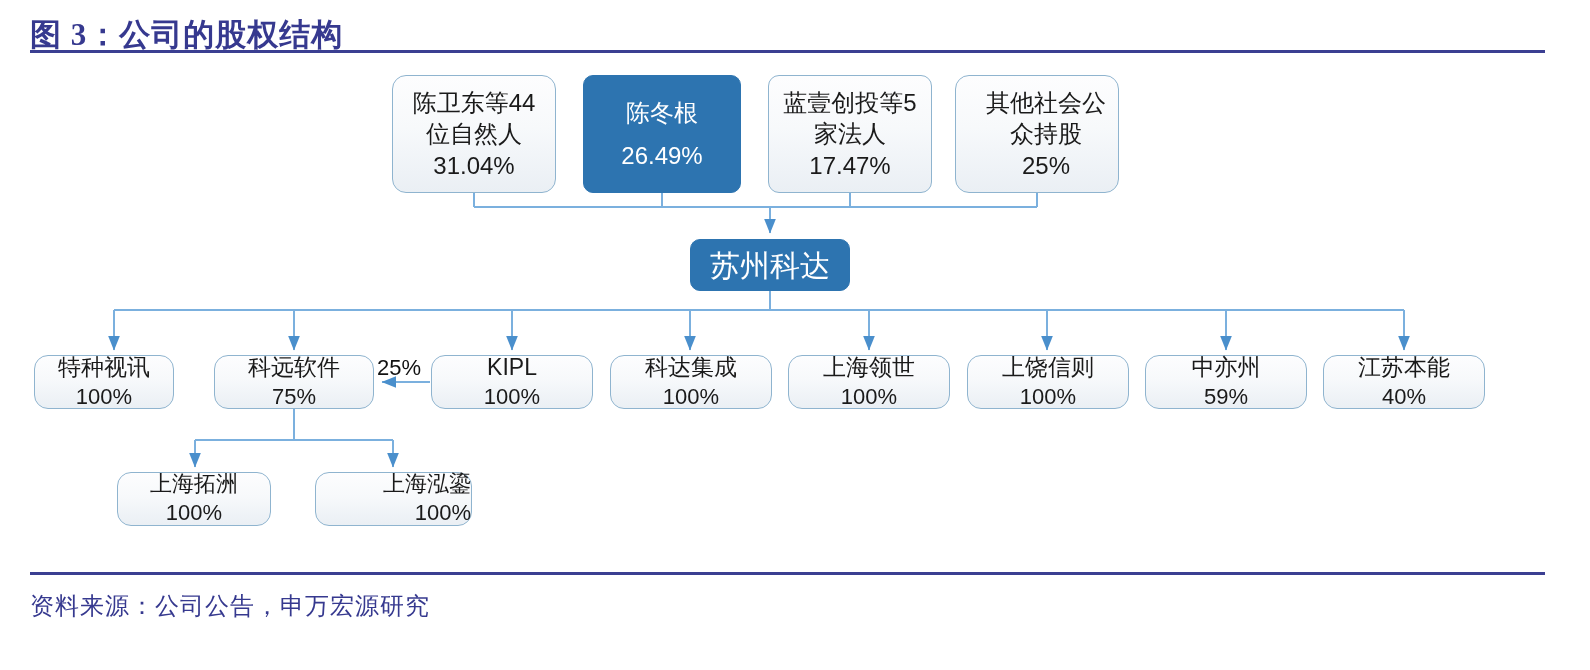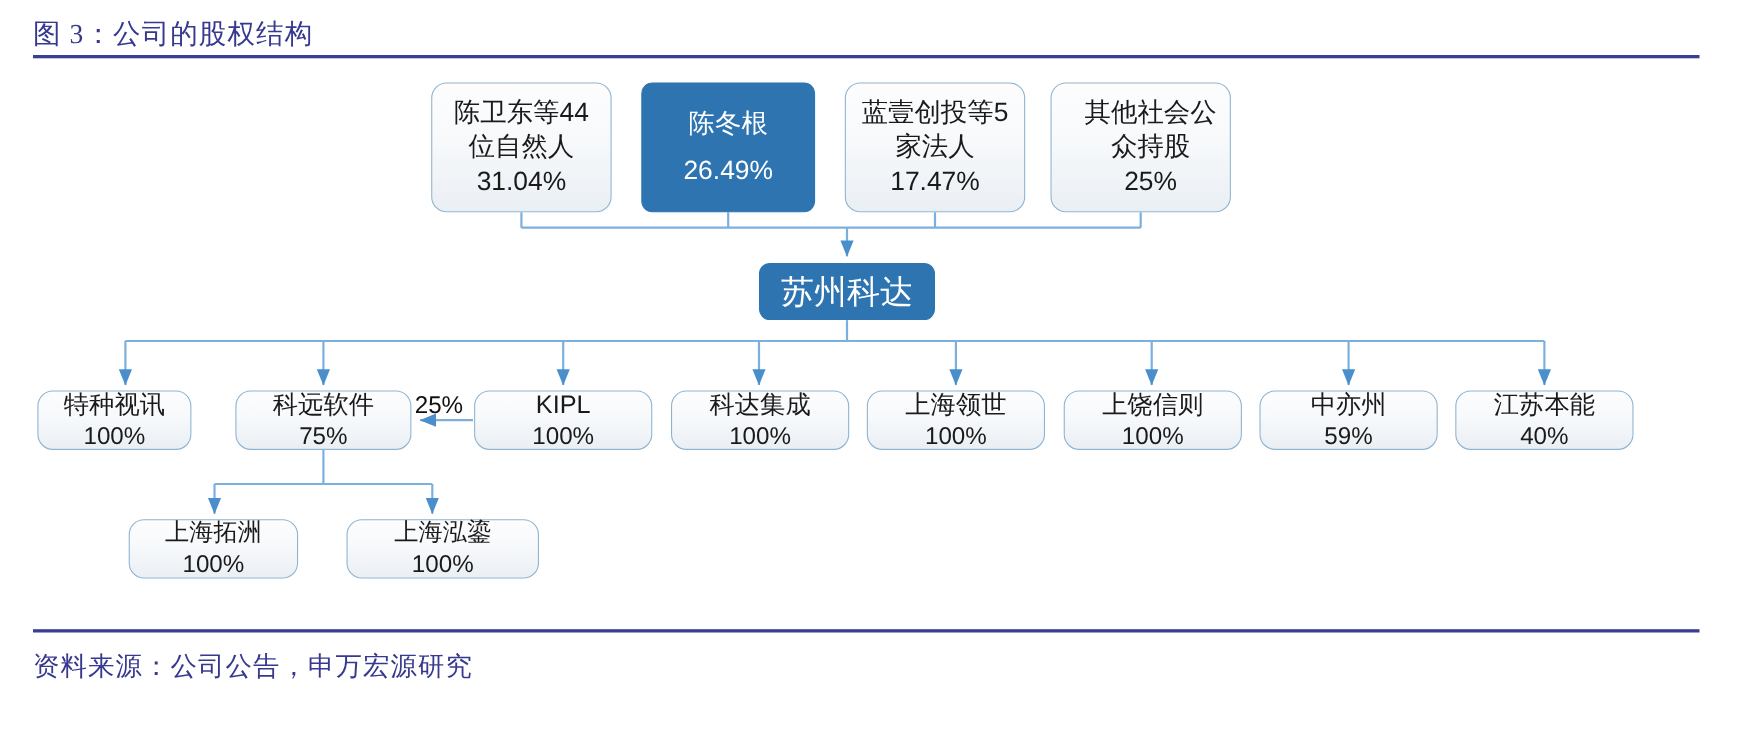--- a/index.html
+++ b/index.html
@@ -14,22 +14,22 @@
     overflow: hidden;
     font-family: "Liberation Sans", "DejaVu Sans", sans-serif;
   }
 
   
   .fig-title {
     position: absolute;
     left: 30px;
     top: 14px;
     font-family: "Liberation Serif", "DejaVu Serif", serif;
-    font-size: 25px;
-    font-weight: normal;
+    font-size: 31px;
+    font-weight: bold;
     color: #36398f;
     letter-spacing: 1px;
     white-space: nowrap;
   }
   .rule-top {
     position: absolute;
     left: 30px;
     top: 50px;
     width: 1515px;
     height: 3px;
@@ -179,21 +179,21 @@
     <span class="nm">陈卫东等44
 位自然人</span>
     <span class="pct">31.04%</span>
   </div>
 
   <div class="node filled tier-top" style="left:583px;gap:12px;">
     <span class="nm">陈冬根</span>
     <span class="pct">26.49%</span>
   </div>
 
-  <div class="node plain tier-top" style="left:768px;">
+  <div class="node plain tier-top" style="left:768px;border-radius:11px;">
     <span class="nm">蓝壹创投等5
 家法人</span>
     <span class="pct">17.47%</span>
   </div>
 
   <div class="node plain tier-top" style="left:955px;padding-left:18px;">
     <span class="nm">其他社会公
 众持股</span>
     <span class="pct">25%</span>
   </div>
@@ -242,21 +242,21 @@
     <span class="pct">40%</span>
   </div>
 
   <div class="edge-label" style="left:377px;top:355px;">25%</div>
 
   <div class="node plain tier-leaf" style="left:117px;width:154px;">
     <span class="nm">上海拓洲</span>
     <span class="pct">100%</span>
   </div>
 
-  <div class="node plain tier-leaf" style="left:315px;width:175px;">
+  <div class="node plain tier-leaf" style="left:315px;width:157px;align-items:flex-end;">
     <span class="nm">上海泓鎏</span>
     <span class="pct">100%</span>
   </div>
 
 </div>
 
 <div class="rule-bottom"></div>
 <div class="fig-source">资料来源：公司公告，申万宏源研究</div>
 
 </body></html>

